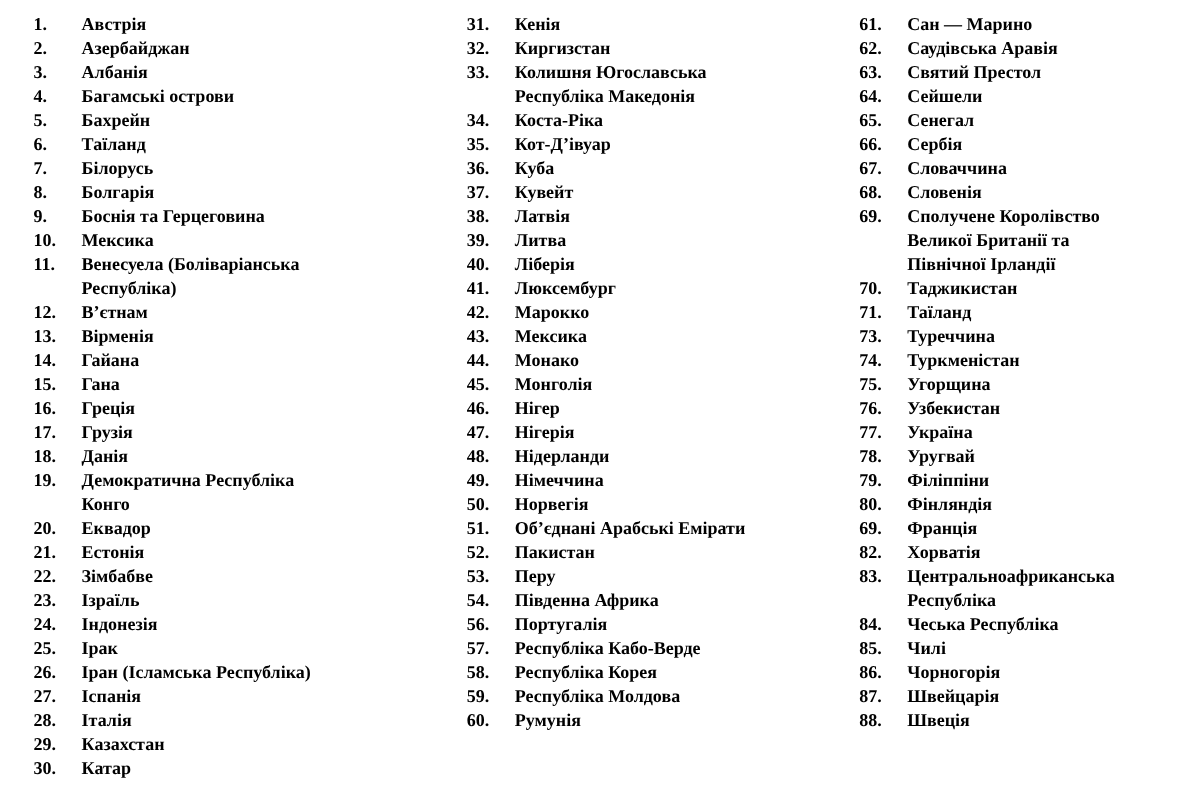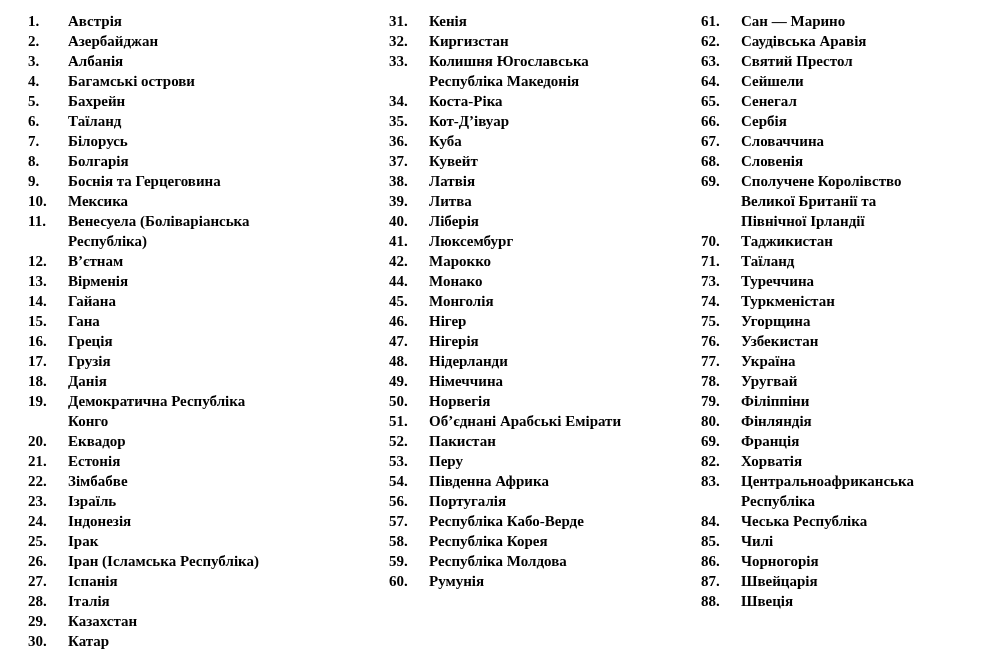--- a/index.html
+++ b/index.html
@@ -18,21 +18,21 @@
     font-size: 15px;
     line-height: 20px;
     color: #000000;
   }
   .column {
     position: absolute;
     top: 11px;
   }
   .column.c0 { left: 28px;  width: 315px; }
   .column.c1 { left: 363px; width: 300px; margin-left: 26px; }
-  .column.c2 { left: 701px; width: 285px; }
+  .column.c2 { left: 716px; width: 285px; }
   .row {
     display: flex;
     align-items: flex-start;
   }
   .num {
     flex: 0 0 40px;
     white-space: pre;
   }
   .name {
     flex: 1 1 auto;
@@ -255,20 +255,24 @@
       <div class="row">
         <span class="num">41.</span>
         <span class="name">Люксембург</span>
       </div>
 
       <div class="row">
         <span class="num">42.</span>
         <span class="name">Марокко</span>
       </div>
 
+      <div class="row">
+        <span class="num">43.</span>
+        <span class="name">Мексика</span>
+      </div>
 
       <div class="row">
         <span class="num">44.</span>
         <span class="name">Монако</span>
       </div>
 
       <div class="row">
         <span class="num">45.</span>
         <span class="name">Монголія</span>
       </div>

